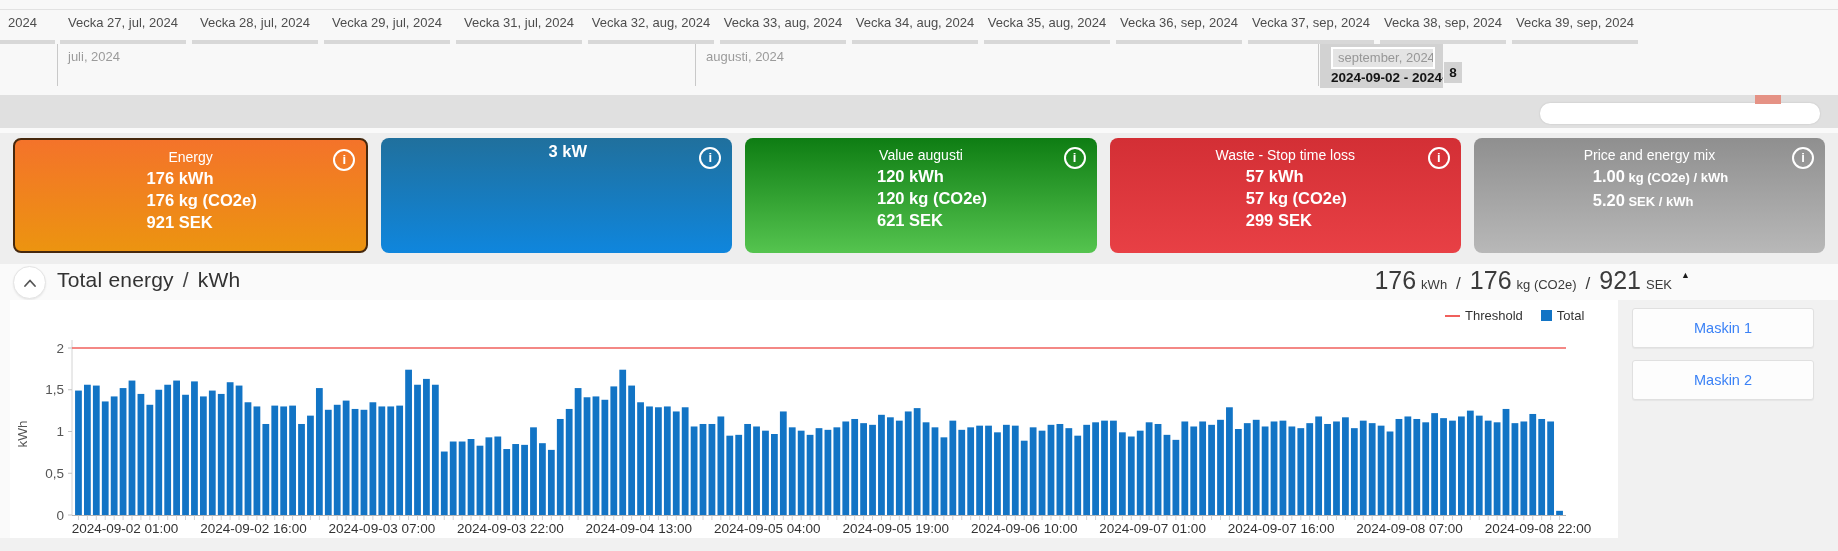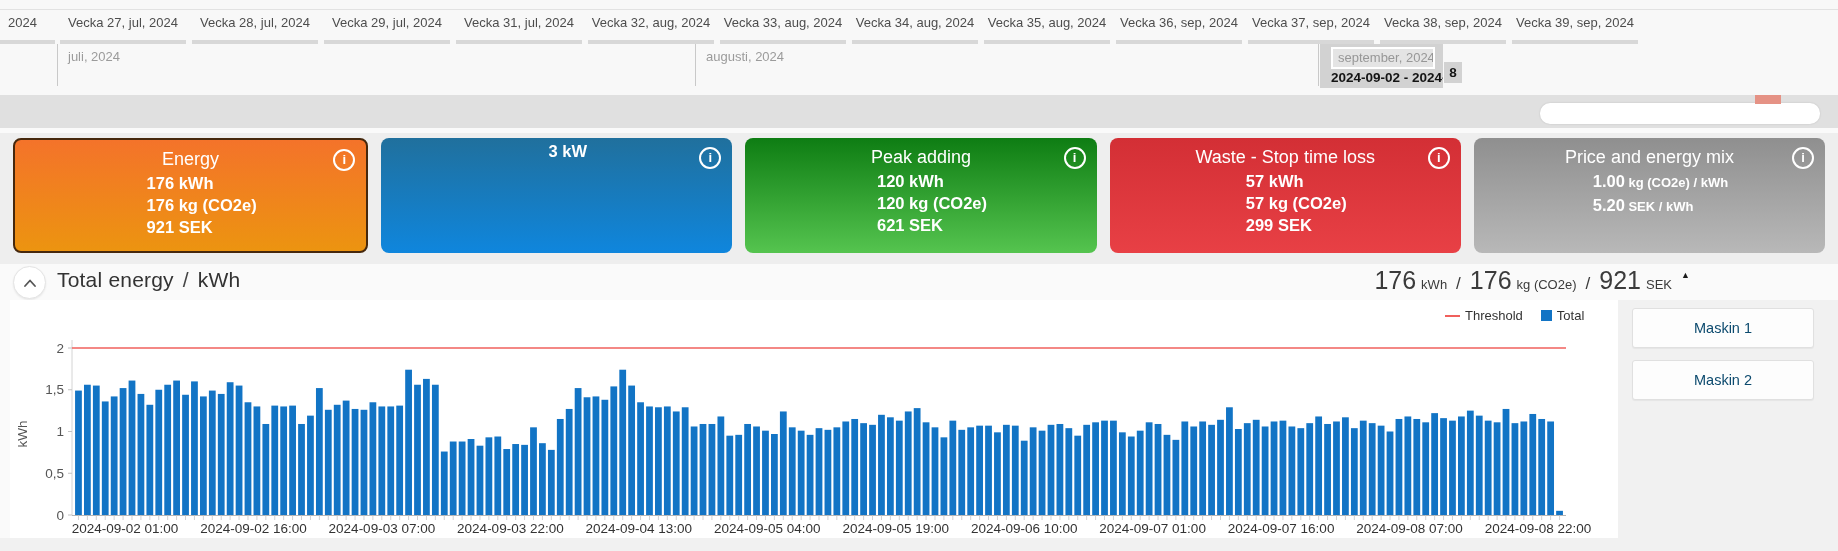--- a/index.html
+++ b/index.html
@@ -29,21 +29,21 @@
   
   .range-band { position:absolute; left:0; top:95px; width:1838px; height:33px; background:#e0e0e0; }
   .range-thumb { position:absolute; left:1540px; top:8px; width:280px; height:21px; background:#ffffff; border-radius:10px; box-shadow:0 0 2px rgba(0,0,0,.15); }
   .range-marker { position:absolute; left:1755px; top:0; width:26px; height:9px; background:#e59285; }
 
   
   .cards-row { position:absolute; left:0; top:133px; width:1838px; height:131px; background:#eeeeee; }
   .cards-inner { position:absolute; left:13px; top:5px; width:1812px; height:115px; display:flex; gap:13px; }
   .card { flex:1 1 0; border-radius:8px; position:relative; color:#fff; text-align:center; height:115px; }
   .card.selected { border:2px solid #46280d; }
-  .card-title { font-size:18px; padding-top:9px; font-weight:400; }
+  .card-title { font-size:14px; padding-top:9px; font-weight:400; }
   .card-lines { display:inline-block; text-align:left; margin-top:2px;margin-left:22px; }
   .card-line { font-size:16.5px; font-weight:bold; line-height:22px; white-space:nowrap; }
   .card-line .unit-sm { font-size:13px; }
   .info-icon { position:absolute; top:9px; right:11px; width:22px; height:22px; border:2px solid #ffffff; border-radius:50%; font-size:13px; line-height:18px; text-align:center; font-weight:bold; color:#fff; }
 
   
   .section-header { position:absolute; left:0; top:264px; width:1692px; height:36px; background:#fafafa; }
   .collapse-btn { position:absolute; left:13px; top:2px; width:33px; height:33px; border-radius:50%; background:#ffffff; border:1px solid #e4e4e4; box-shadow:0 1px 2px rgba(0,0,0,.08); text-align:center; }
   .collapse-btn svg { margin-top:11px; }
   .section-title { position:absolute; left:57px; top:4px; font-size:21px; color:#333; letter-spacing:.2px; }
@@ -54,21 +54,21 @@
   .totals .tsep { font-size:17px; padding:0 9px; }
   .scroll-arrow { position:absolute; right:2px; top:6px; font-size:9px; color:#1a1a1a; }
 
   
   .chart-panel { position:absolute; left:10px; top:300px; width:1608px; height:238px; background:#ffffff; }
   .legend { position:absolute; left:1445px; top:308px; display:flex; align-items:flex-start; gap:18px; font-size:13px; color:#333; z-index:3; }
   .legend-item { display:flex; align-items:center; gap:5px; white-space:nowrap; }
   .legend-dash { width:15px; height:2px; }
   .legend-square { width:11px; height:11px; }
   .sidebar { position:absolute; left:1618px; top:300px; width:220px; height:251px; background:#f1f1f1; }
-  .machine-btn { position:absolute; left:14px; width:182px; height:40px; background:#fdfdfd; border:1px solid #e0e0e0; border-radius:3px; font-size:14.5px; color:#0c4a6e; text-align:center; line-height:38px; box-shadow:0 1px 1px rgba(0,0,0,.05); }
+  .machine-btn { position:absolute; left:14px; width:182px; height:40px; background:#fdfdfd; border:1px solid #e0e0e0; border-radius:3px; font-size:14.5px; color:#3b82f6; text-align:center; line-height:38px; box-shadow:0 1px 1px rgba(0,0,0,.05); }
   .bottom-strip { position:absolute; left:0; top:538px; width:1618px; height:13px; background:#f1f1f1; }
 </style>
 </head>
 <body>
 
 <div id="app">
 
   <div class="timeline">
     <div class="timeline-topline"></div>
     <div class="week-row" id="week-row">
@@ -105,21 +105,21 @@
 
   <div class="range-band">
     <div class="range-thumb"></div>
     <div class="range-marker"></div>
   </div>
 
   <div class="cards-row">
     <div class="cards-inner" id="cards-inner">
         <div class="card selected" style="background: linear-gradient(rgb(244, 115, 42), rgb(236, 148, 16));"><div class="card-title">Energy</div><div class="card-lines"><div class="card-line">176 kWh</div><div class="card-line">176 kg (CO2e)</div><div class="card-line">921 SEK</div></div><div class="info-icon">i</div></div>
         <div class="card" style="background: linear-gradient(rgb(32, 112, 157), rgb(15, 134, 221));"><div class="card-lines"><div class="card-line">3 kW</div></div><div class="info-icon">i</div></div>
-        <div class="card" style="background: linear-gradient(rgb(14, 125, 19), rgb(85, 196, 79));"><div class="card-title">Peak adding</div><div class="card-lines"><div class="card-line">120 kWh</div><div class="card-line">120 kg (CO2e)</div><div class="card-line">621 SEK</div></div><div class="info-icon">i</div></div>
+        <div class="card" style="background: linear-gradient(rgb(14, 125, 19), rgb(85, 196, 79));"><div class="card-title">Value augusti</div><div class="card-lines"><div class="card-line">120 kWh</div><div class="card-line">120 kg (CO2e)</div><div class="card-line">621 SEK</div></div><div class="info-icon">i</div></div>
         <div class="card" style="background: linear-gradient(rgb(211, 47, 53), rgb(232, 64, 69));"><div class="card-title">Waste - Stop time loss</div><div class="card-lines"><div class="card-line">57 kWh</div><div class="card-line">57 kg (CO2e)</div><div class="card-line">299 SEK</div></div><div class="info-icon">i</div></div>
         <div class="card" style="background: linear-gradient(rgb(143, 143, 143), rgb(184, 184, 184));"><div class="card-title">Price and energy mix</div><div class="card-lines"><div class="card-line"><span>1.00</span><span class="unit-sm">&nbsp;kg (CO2e) / kWh</span></div><div class="card-line"><span>5.20</span><span class="unit-sm">&nbsp;SEK  / kWh</span></div></div><div class="info-icon">i</div></div>
       </div>
   </div>
 
   <div class="section-header">
     <div class="collapse-btn">
       <svg width="16" height="10" viewBox="0 0 16 10">
         <polyline points="3,8 8,2.5 13,8" fill="none" stroke="#555" stroke-width="1.8" stroke-linecap="round" stroke-linejoin="round"></polyline>
       </svg>

